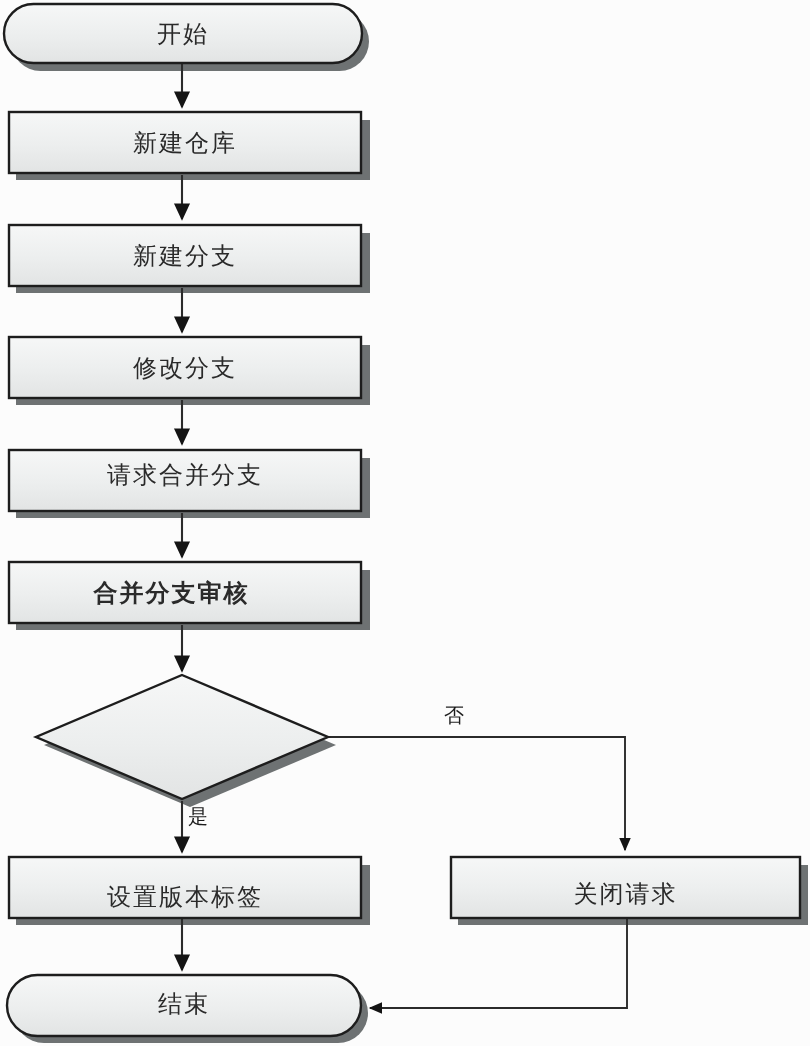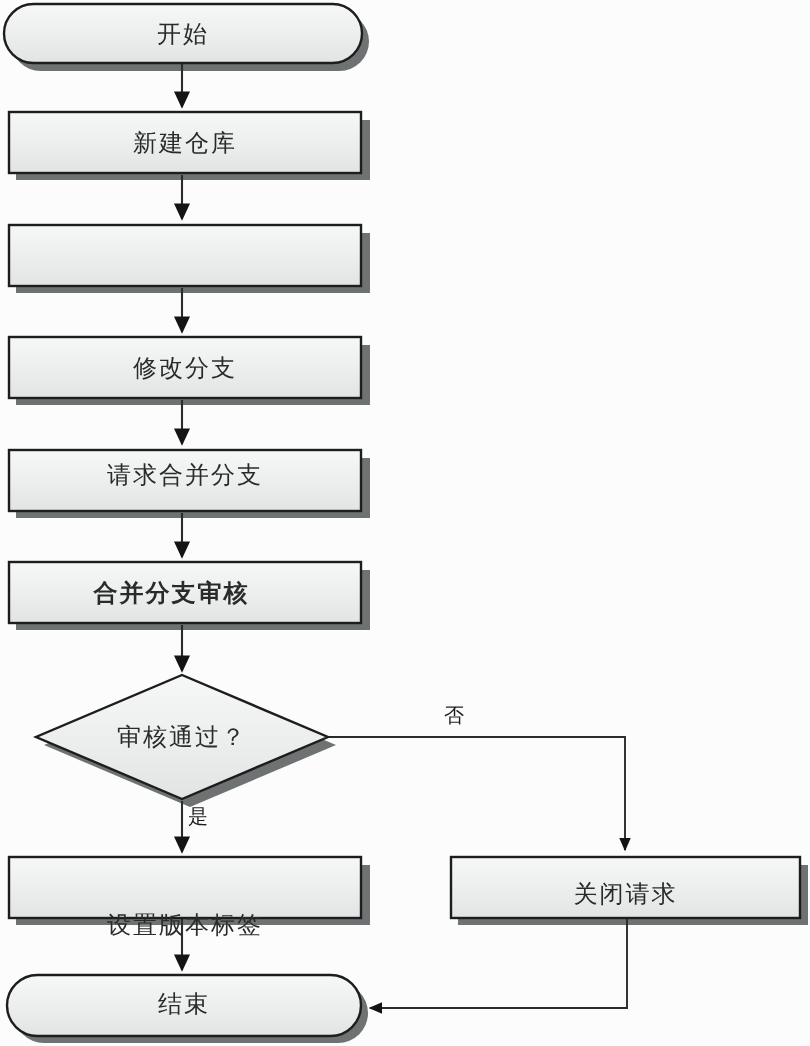--- a/index.html
+++ b/index.html
@@ -100,24 +100,24 @@
       <rect x="9" y="562" width="352" height="61"></rect>
       <polygon points="182,675 328,737 182,799 36,737"></polygon>
       <rect x="9" y="857" width="352" height="61"></rect>
       <rect x="451" y="857" width="349" height="61"></rect>
       <rect x="7" y="975" width="354" height="61" rx="30.5" ry="30.5"></rect>
     </g>
   </svg>
 
   <div class="node-label" style="left:4px;  top:4px;   width:358px; height:59px;">开始</div>
   <div class="node-label" style="left:9px;  top:112px; width:352px; height:61px;">新建仓库</div>
+  <div class="node-label" style="left:9px;  top:225px; width:352px; height:61px;">新建分支</div>
   <div class="node-label" style="left:9px;  top:337px; width:352px; height:61px;border-radius:11px;">修改分支</div>
   <div class="node-label" style="left:9px;  top:450px; width:352px; height:50px;">请求合并分支</div>
   <div class="node-label" style="left:6px;  top:562px; width:331px; height:61px;font-weight:bold;">合并分支审核</div>
-  <div class="node-label" style="left:36px; top:707px; width:292px; height:60px;">审核通过？</div>
-  <div class="node-label" style="left:9px;  top:857px; width:352px; height:79px;margin-top:28px;">设置版本标签</div>
+  <div class="node-label" style="left:9px;  top:857px; width:352px; height:79px;">设置版本标签</div>
   <div class="node-label" style="left:451px;top:857px; width:349px; height:73px;font-family:Liberation Mono, monospace;">关闭请求</div>
   <div class="node-label" style="left:7px;  top:975px; width:354px; height:58px;">结束</div>
 
   <div class="edge-label" style="left:444px; top:702px;">否</div>
   <div class="edge-label" style="left:188px; top:803px;">是</div>
 
 </div>
 
 </body></html>

